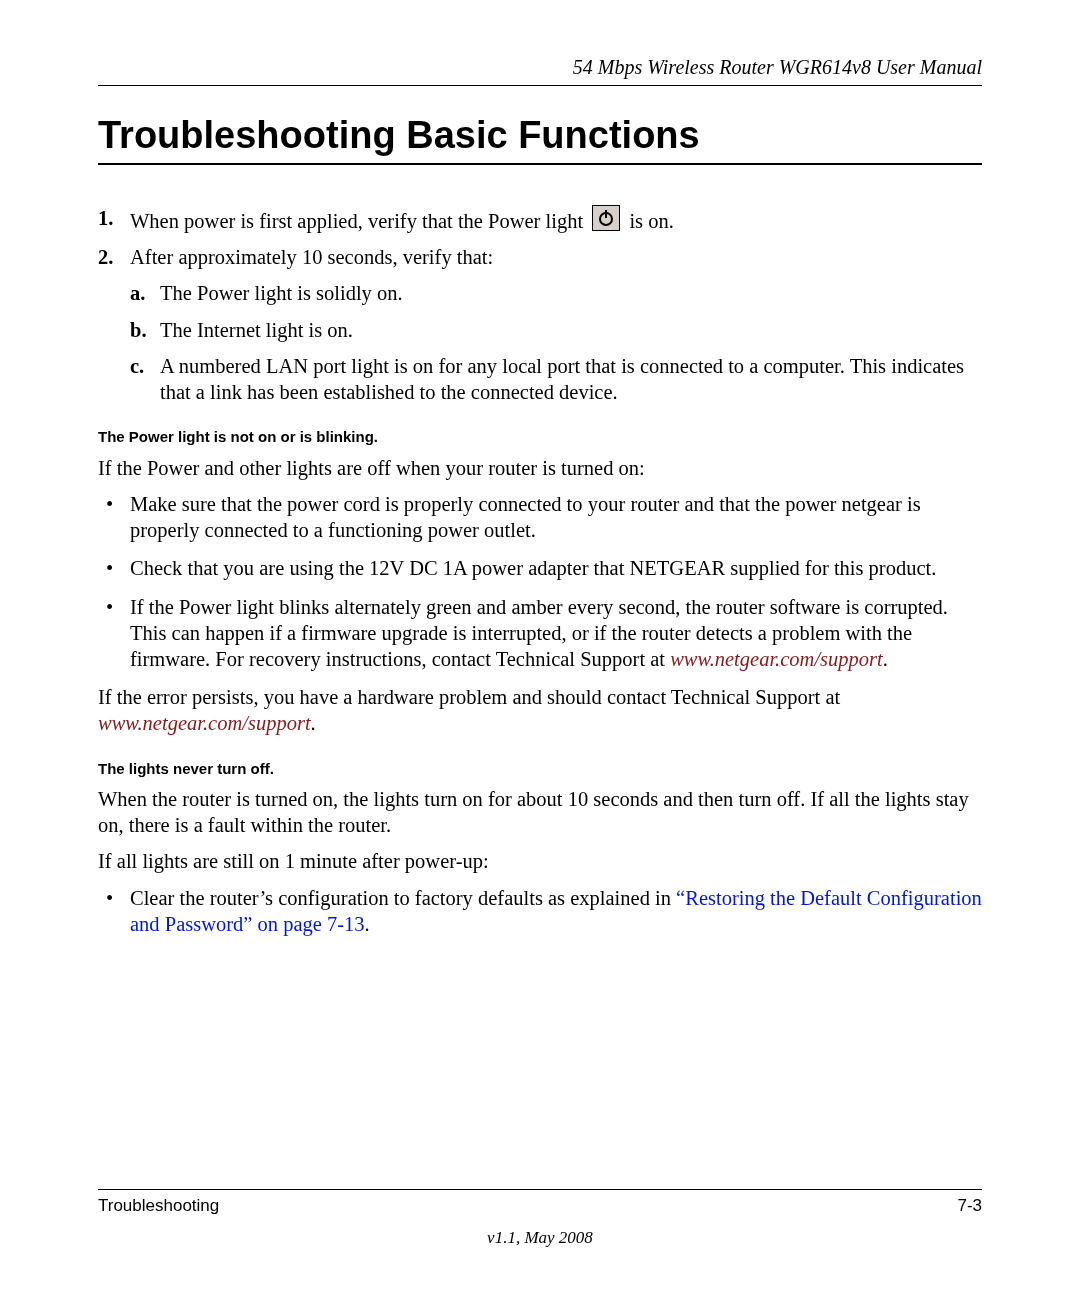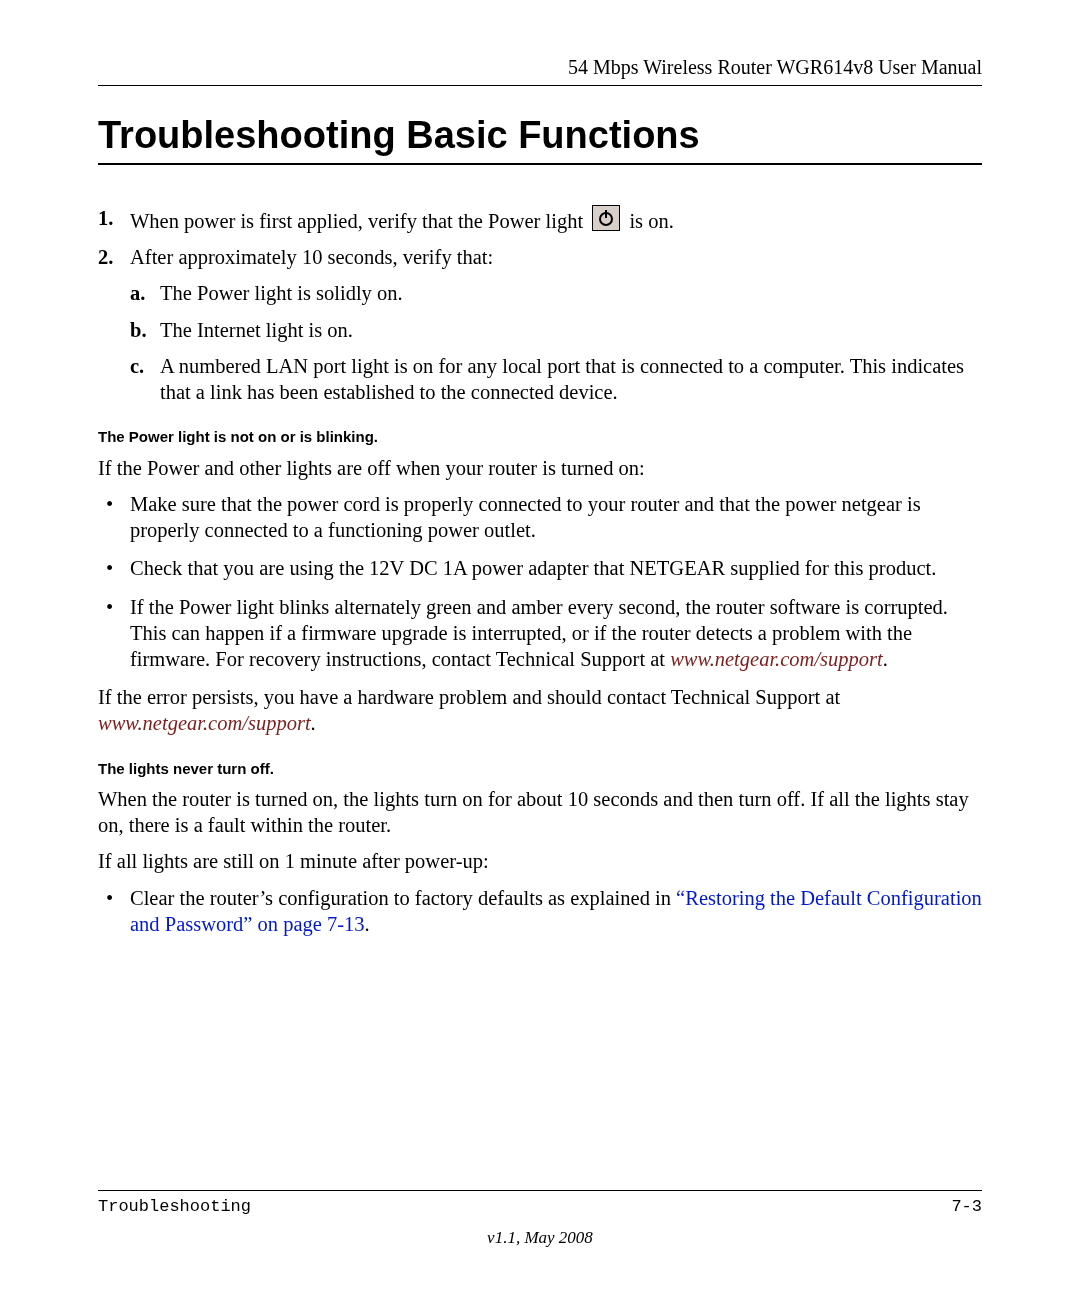--- a/index.html
+++ b/index.html
@@ -12,20 +12,21 @@
     height: 1296px;
     box-sizing: border-box;
   }
   .page {
     padding: 56px 98px 40px 98px;
     box-sizing: border-box;
     height: 100%;
     position: relative;
   }
   .running-header {
+    font-style: italic;
     font-size: 20px;
     text-align: right;
     margin-bottom: 6px;
   }
   .header-rule {
     border: 0;
     border-top: 1px solid #000;
     margin: 0 0 28px 0;
   }
   .title {
@@ -128,21 +129,21 @@
     bottom: 48px;
   }
   .footer-rule {
     border: 0;
     border-top: 1px solid #000;
     margin: 0 0 6px 0;
   }
   .footer-row {
     display: flex;
     justify-content: space-between;
-    font-family: Liberation Mono, monospace;
+    font-family: Liberation Sans, sans-serif;
     font-size: 17px;
   }
   .version {
     text-align: center;
     font-style: italic;
     font-size: 17px;
     margin-top: 12px;
   }
   .inline { display: inline; }
 </style>

